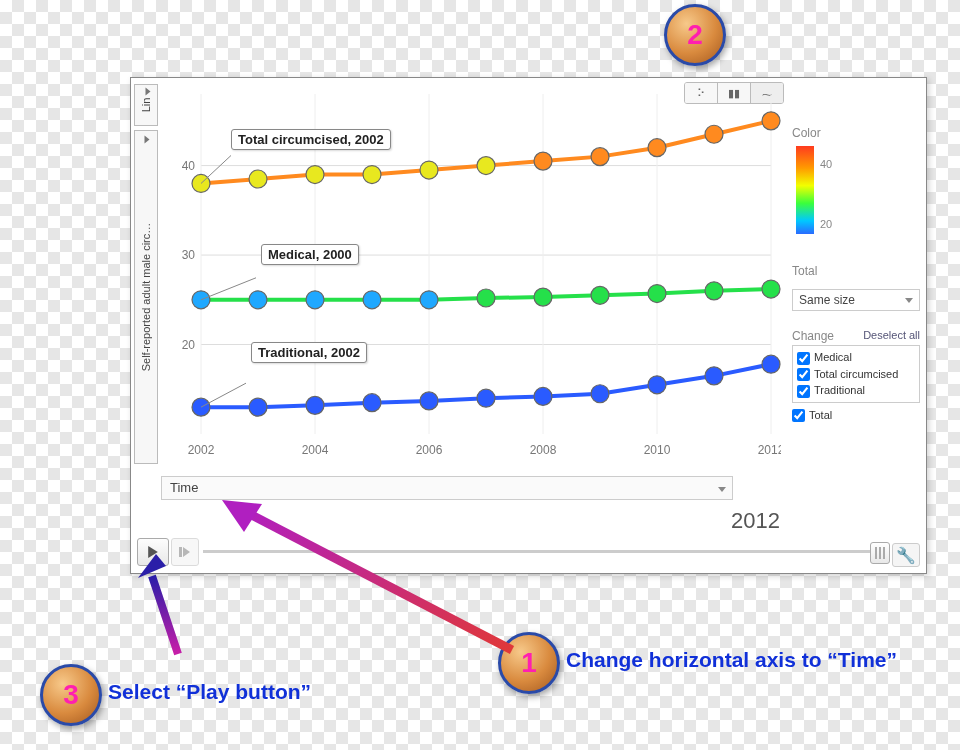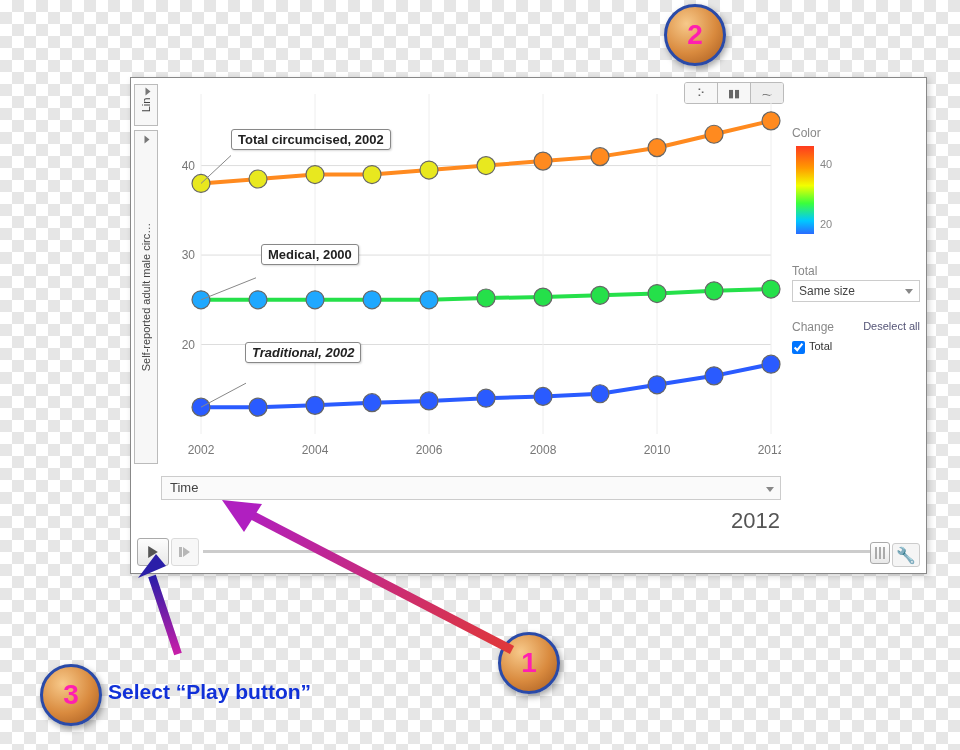--- a/index.html
+++ b/index.html
@@ -34,28 +34,28 @@
   .vtab.yl span{transform:rotate(-90deg);white-space:nowrap;display:block;width:300px;text-align:center;}
   .vtab.yl::after{content:"";position:absolute;top:6px;right:6px;border-left:4px solid transparent;border-right:4px solid transparent;border-top:5px solid #777;transform:rotate(-90deg);}
   
   .plot{position:absolute;left:30px;top:6px;width:620px;height:378px;}
   
   .side{position:absolute;right:6px;top:30px;width:128px;font-size:12px;color:#555;}
   .side .lbl{font-size:12px;color:#888;margin-top:18px;}
   .side .box{border:1px solid #ccc;background:#fff;padding:4px 6px;font-size:12px;color:#333;line-height:1.3;margin-top:2px;}
   .gradbar{width:18px;height:88px;margin:6px 0 2px 4px;background:linear-gradient(to bottom,#ff3b1f 0%,#ff9a00 25%,#f2ff00 45%,#3bff3b 65%,#00c8ff 85%,#2a6bff 100%);}
   .gradticks{position:absolute;left:28px;font-size:11px;color:#888;}
-  .sizebox{border:1px solid #ccc;background:#fff;padding:3px 6px;font-size:12px;color:#444;position:relative;margin-top:2px;}
+  .sizebox{border:1px solid #ccc;background:#fff;padding:3px 6px;font-size:12px;color:#444;position:relative;margin-top:11px;}
   .dd-caret{position:absolute;right:6px;top:8px;border-left:4px solid transparent;border-right:4px solid transparent;border-top:5px solid #888;}
   .sellist{margin-top:2px;border:1px solid #ccc;padding:3px 4px;background:#fff;}
   .sellist label{display:block;font-size:11px;color:#333;line-height:1.5;}
   .deselect{float:right;font-size:11px;color:#557;}
   .trails{margin-top:6px;font-size:11px;color:#333;}
   
-  .xaxis-drop{position:absolute;left:30px;top:398px;width:620px;height:24px;border:1px solid #ccc;background:#fafafa;font-size:13px;color:#444;padding:3px 8px;box-sizing:border-box;}
+  .xaxis-drop{position:absolute;left:30px;top:398px;width:572px;height:24px;border:1px solid #ccc;background:#fafafa;font-size:13px;color:#444;padding:3px 8px;box-sizing:border-box;}
   .xaxis-drop .dd-caret{top:10px;}
   .yearlbl{position:absolute;right:146px;top:430px;font-size:22px;color:#555;}
   .playbtn{position:absolute;left:6px;top:460px;width:30px;height:26px;border:1px solid #aaa;border-radius:3px;background:linear-gradient(#fdfdfd,#e8e8e8);display:flex;align-items:center;justify-content:center;}
   .playbtn svg{width:12px;height:12px;}
   .speedbtn{position:absolute;left:40px;top:460px;width:26px;height:26px;border:1px solid #ccc;border-radius:3px;background:#f5f5f5;display:flex;align-items:center;justify-content:center;opacity:.7;}
   .slidertrack{position:absolute;left:72px;top:472px;width:686px;height:3px;background:#ccc;}
   .sliderthumb{position:absolute;right:36px;top:464px;width:18px;height:20px;border:1px solid #aaa;border-radius:3px;background:linear-gradient(#fff,#e8e8e8);}
   .sliderthumb::before{content:"";position:absolute;left:4px;top:4px;width:2px;height:12px;background:#aaa;box-shadow:4px 0 #aaa,8px 0 #aaa;}
   .wrench{position:absolute;right:6px;bottom:6px;width:26px;height:22px;border:1px solid #ccc;border-radius:3px;background:#f5f5f5;display:flex;align-items:center;justify-content:center;color:#666;}
   
@@ -165,33 +165,38 @@
           <circle cx="439" cy="309.7368421052632" r="9" fill="#2a5bff" stroke="#666" stroke-width="1.2"></circle>
           <circle cx="496" cy="300.7894736842105" r="9" fill="#2a5bff" stroke="#666" stroke-width="1.2"></circle>
           <circle cx="553" cy="291.8421052631579" r="9" fill="#2a5bff" stroke="#666" stroke-width="1.2"></circle>
           <circle cx="610" cy="280.2105263157895" r="9" fill="#2a5bff" stroke="#666" stroke-width="1.2"></circle>
           <line x1="40" y1="99.47368421052633" x2="70" y2="71.47368421052633" stroke="#888"></line>
           <line x1="40" y1="215.78947368421052" x2="95" y2="193.78947368421052" stroke="#888"></line>
           <line x1="40" y1="323.1578947368421" x2="85" y2="299.1578947368421" stroke="#888"></line>
         </svg>
     <div class="dlabel" style="left:70px;top:30px;margin-top:15px;">Total circumcised, 2002</div>
     <div class="dlabel" style="left:100px;top:160px;">Medical, 2000</div>
-    <div class="dlabel" style="left:84px;top:258px;font-style:italic;">Traditional, 2002</div>
+    <div class="dlabel" style="left:90px;top:258px;">Traditional, 2002</div>
   </div>
 
   <div class="side">
     <div class="lbl">Color</div>
     <div style="position:relative;height:100px;">
       <div class="gradbar"></div>
       <div class="gradticks" style="top:12px;">40</div>
       <div class="gradticks" style="top:72px;">20</div>
     </div>
     <div class="lbl">Total</div>
     <div class="sizebox"><span>Same size</span><span class="dd-caret"></span></div>
     <div class="lbl"><span>Change</span><span class="deselect">Deselect all</span></div>
+    <div class="sellist">
+      <label><input type="checkbox" checked="" style=""><span>Medical</span></label>
+      <label><input type="checkbox" checked="" style=""><span>Total circumcised</span></label>
+      <label><input type="checkbox" checked="" style=""><span>Traditional</span></label>
+    </div>
     <div class="trails"><input type="checkbox" checked="" style=""><span>Total</span></div>
   </div>
 
   <div class="xaxis-drop"><span>Time</span><span class="dd-caret"></span></div>
   <div class="yearlbl">2012</div>
 
   <div class="playbtn">
     <svg viewBox="0 0 10 10">
           <polygon points="1,0 9,5 1,10" fill="#555"></polygon>
         </svg>
@@ -205,20 +210,21 @@
   <div class="slidertrack"></div>
   <div class="sliderthumb"></div>
   <div class="wrench">
         <span>🔧</span>
       </div>
 </div>
 
 <div class="badge" style="left:498px;top:632px;">
       <span>1</span>
     </div>
+<div class="anntext" style="left:566px;top:648px;">Change horizontal axis to “Time”</div>
 
 <svg style="position:absolute;left:212px;top:490px;" width="320" height="170">
   <defs>
         <linearGradient id="g1" x1="1" y1="1" x2="0" y2="0">
           <stop offset="0" stop-color="#e03838"></stop>
           <stop offset="1" stop-color="#b01fc0"></stop>
         </linearGradient>
       </defs>
   <line x1="300" y1="160" x2="30" y2="20" stroke="url(#g1)" stroke-width="9"></line>
   <polygon points="10,10 50,14 32,42" fill="#b01fc0"></polygon>

